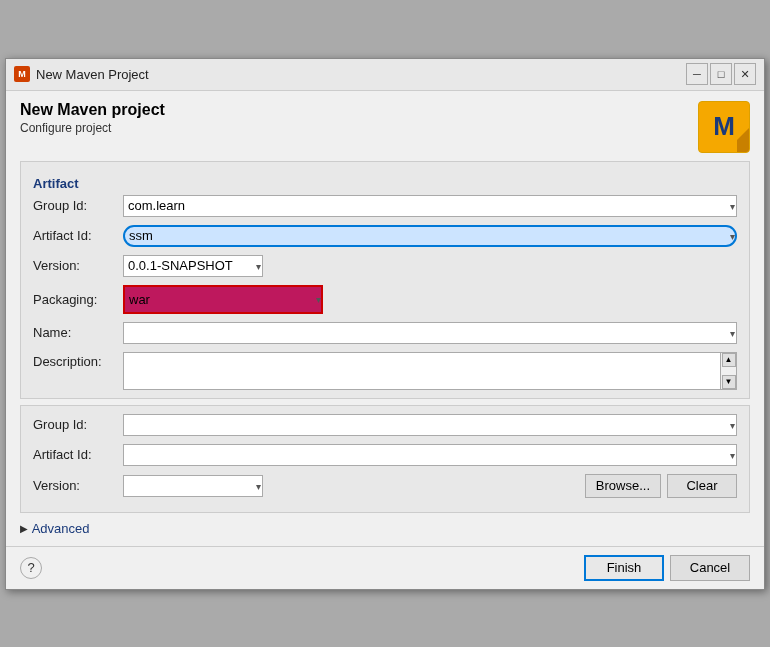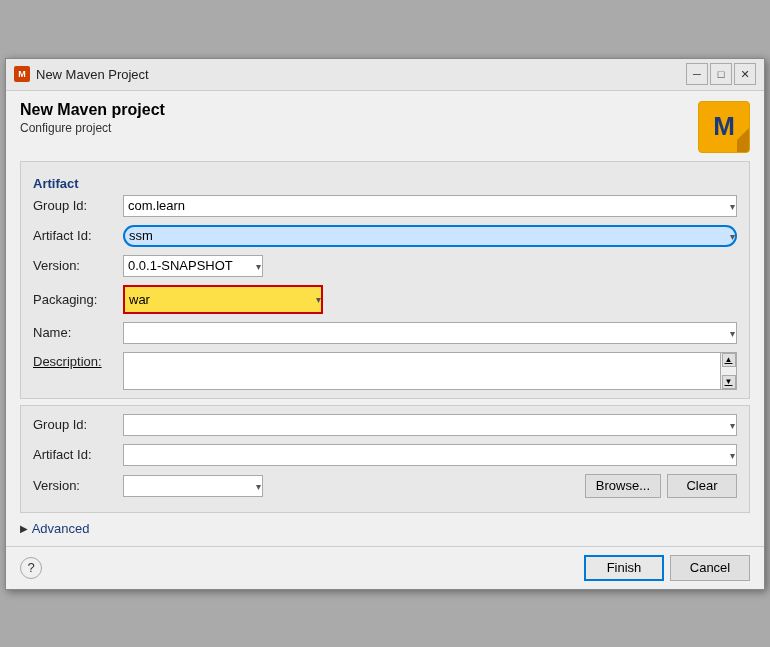--- a/index.html
+++ b/index.html
@@ -178,21 +178,21 @@
     .packaging-select-wrapper {
       position: relative;
       display: flex;
       align-items: center;
       flex: 0 0 auto;
     }
     .packaging-select {
       height: 29px;
       width: 200px;
       border: 2px solid #cc0000;
-      background: #fde047;
+      background: #be185d;
       padding: 0 22px 0 4px;
       font-size: 13px;
       appearance: none;
       -webkit-appearance: none;
       outline: none;
       cursor: pointer;
     }
 
     .version-wrapper {
       position: relative;
@@ -404,21 +404,21 @@
       </div>
 
       <div class="form-row">
         <span class="form-label">Name:</span>
         <div class="select-wrapper" style="flex:1;">
           <input class="form-input" type="text" value="" style="width: 100%;">
           <span class="select-arrow">▾</span>
         </div>
       </div>
 
-      <div class="form-row" style="align-items:flex-start;text-decoration:underline;">
+      <div class="form-row" style="align-items:flex-start;">
         <span class="form-label" style="margin-top:2px;">Description:</span>
         <div class="description-wrapper">
           <textarea class="description-input" style="flex: 1 1 0%; height: 38px; border: 1px solid rgb(170, 170, 170); resize: none;"></textarea>
           <div class="description-scrollbar">
             <div class="scroll-btn">▲</div>
             <div style="flex:1;"></div>
             <div class="scroll-btn">▼</div>
           </div>
         </div>
       </div>

